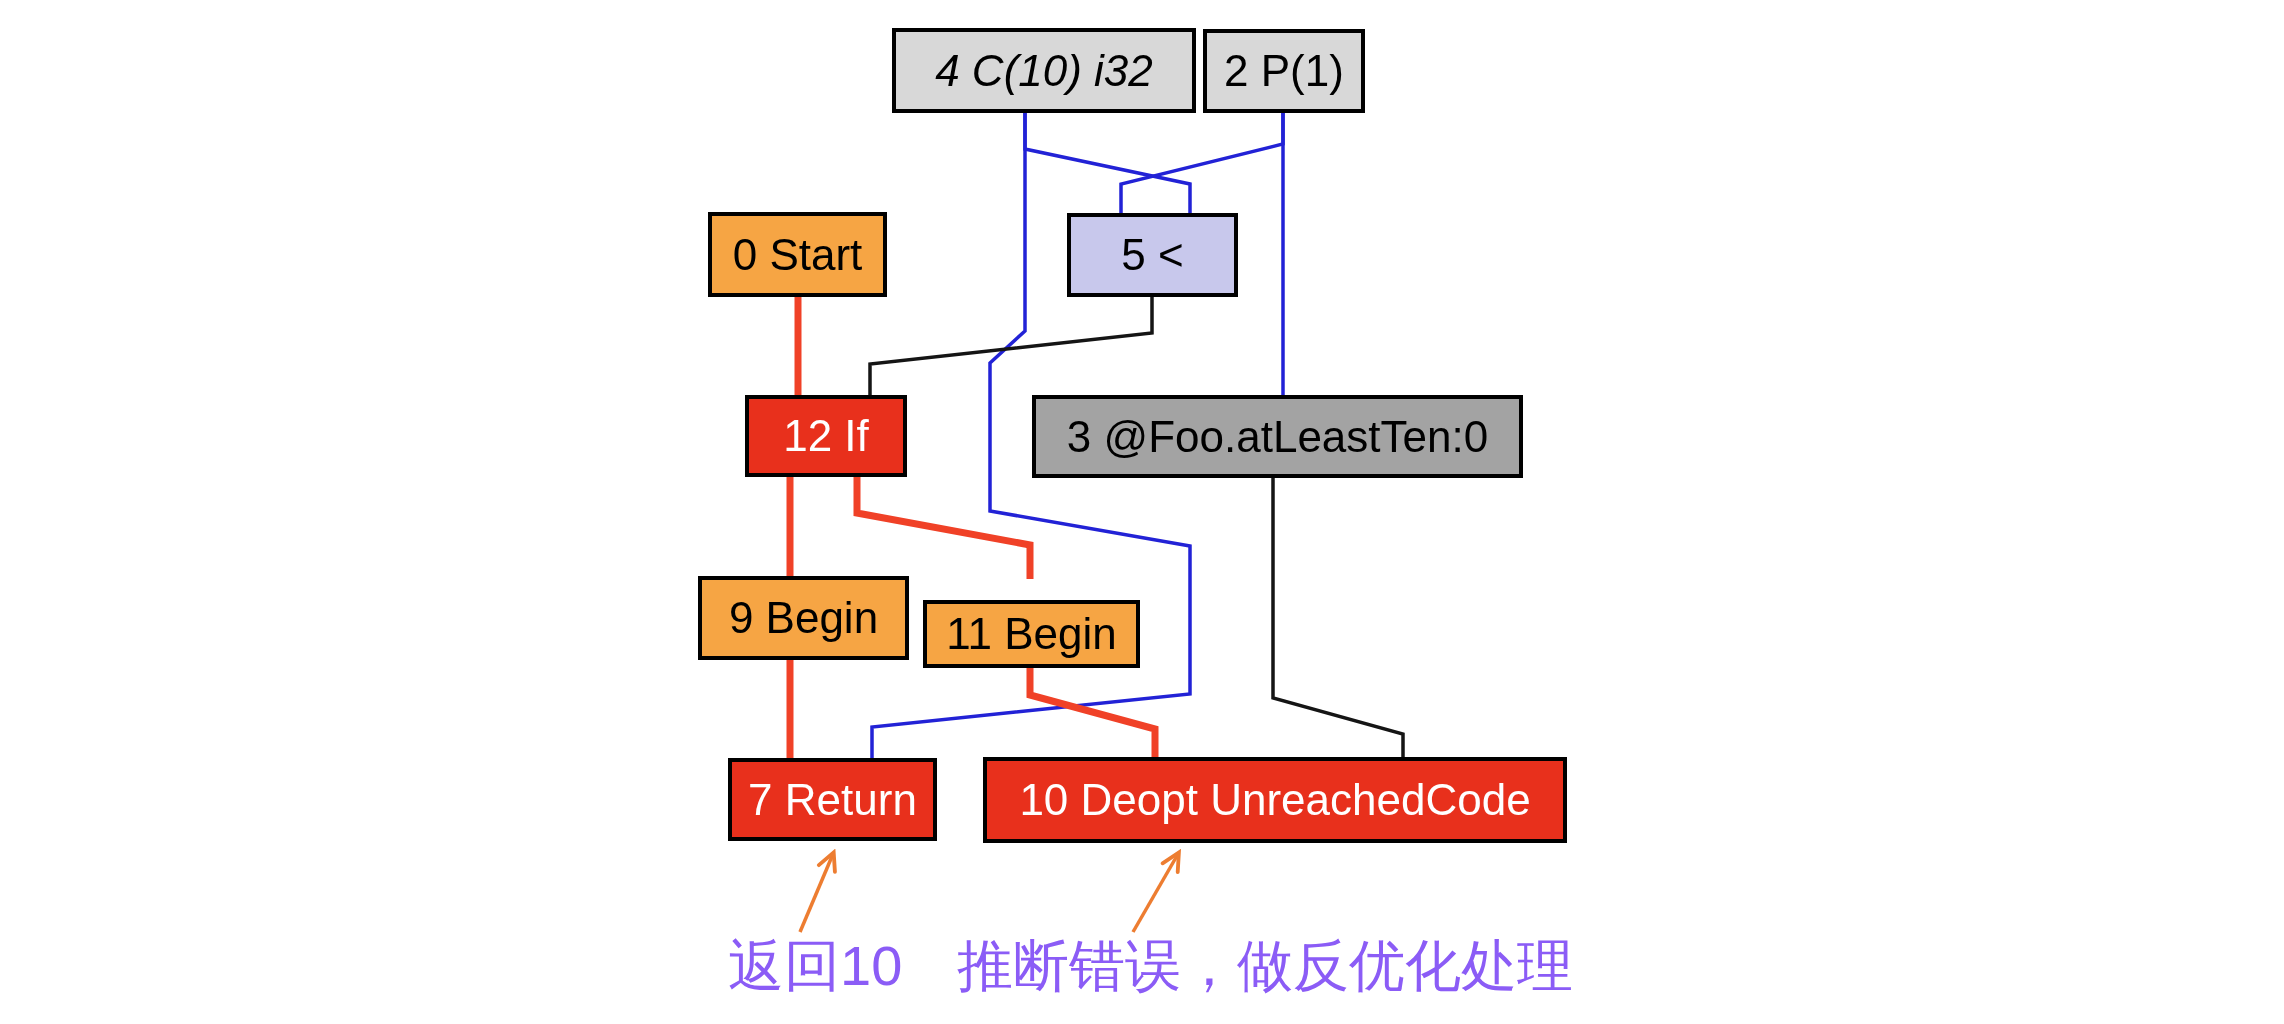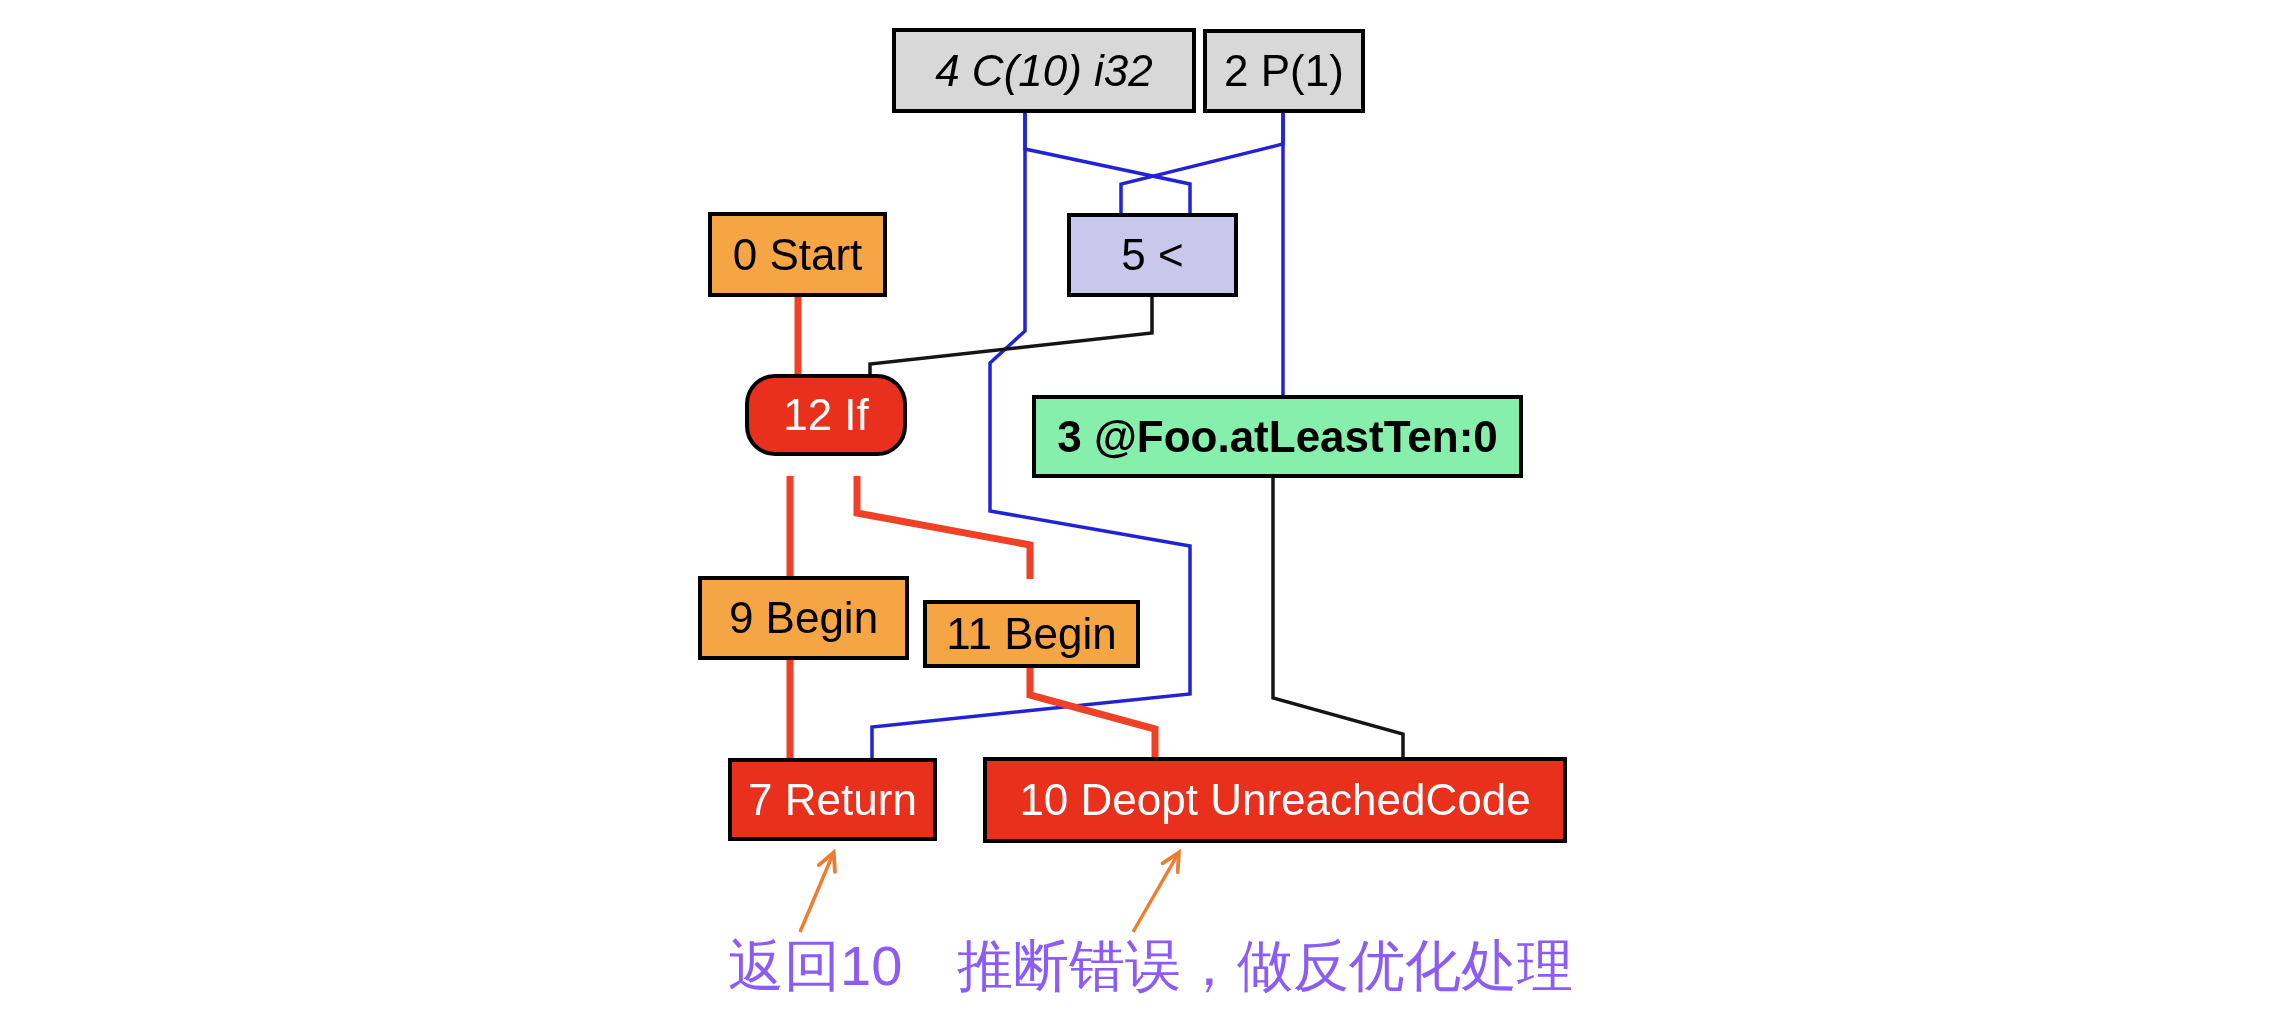--- a/index.html
+++ b/index.html
@@ -26,29 +26,29 @@
     align-items: center;
     justify-content: center;
     font-size: 44px;
     line-height: 1;
     color: #000000;
     white-space: nowrap;
   }
   .node.gray     { background: #d8d8d8; }
   .node.orange   { background: #f6a544; }
   .node.lavender { background: #c8c8ec; }
-  .node.green    { background: #86efac; font-weight: bold; }
+  .node.green    { background: #a3a3a3; }
   .node.red      { background: #e8301c; color: #ffffff; }
 
   
   #n-c10        { left: 892px;  top: 28px;  width: 304px; height: 85px; font-style: italic; }
   #n-p1         { left: 1203px; top: 29px;  width: 162px; height: 84px; }
   #n-start      { left: 708px;  top: 212px; width: 179px; height: 85px; }
   #n-lt         { left: 1067px; top: 213px; width: 171px; height: 84px; }
-  #n-if         { left: 745px;  top: 374px; width: 162px; height: 82px; border-radius: 30px; }
+  #n-if         { left: 745px;  top: 395px; width: 162px; height: 82px; }
   #n-framestate { left: 1032px; top: 395px; width: 491px; height: 83px; }
   #n-begin9     { left: 698px;  top: 576px; width: 211px; height: 84px; }
   #n-begin11    { left: 923px;  top: 576px; width: 217px; height: 68px; margin-top: 24px; }
   #n-return     { left: 728px;  top: 758px; width: 209px; height: 83px; }
   #n-deopt      { left: 983px;  top: 757px; width: 584px; height: 86px; }
 
   .note {
     position: absolute;
     font-size: 56px;
     line-height: 1;

